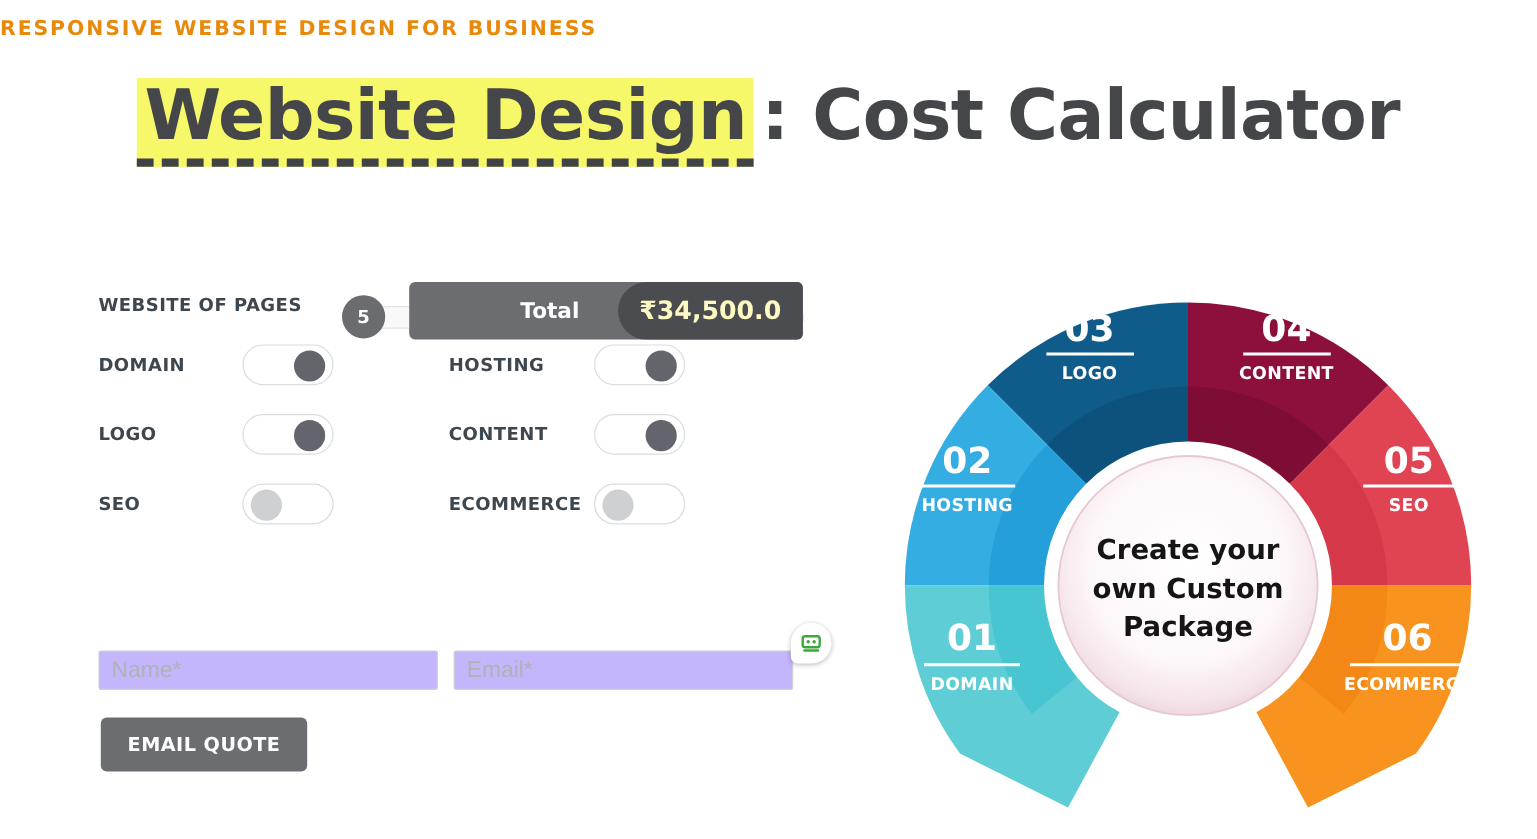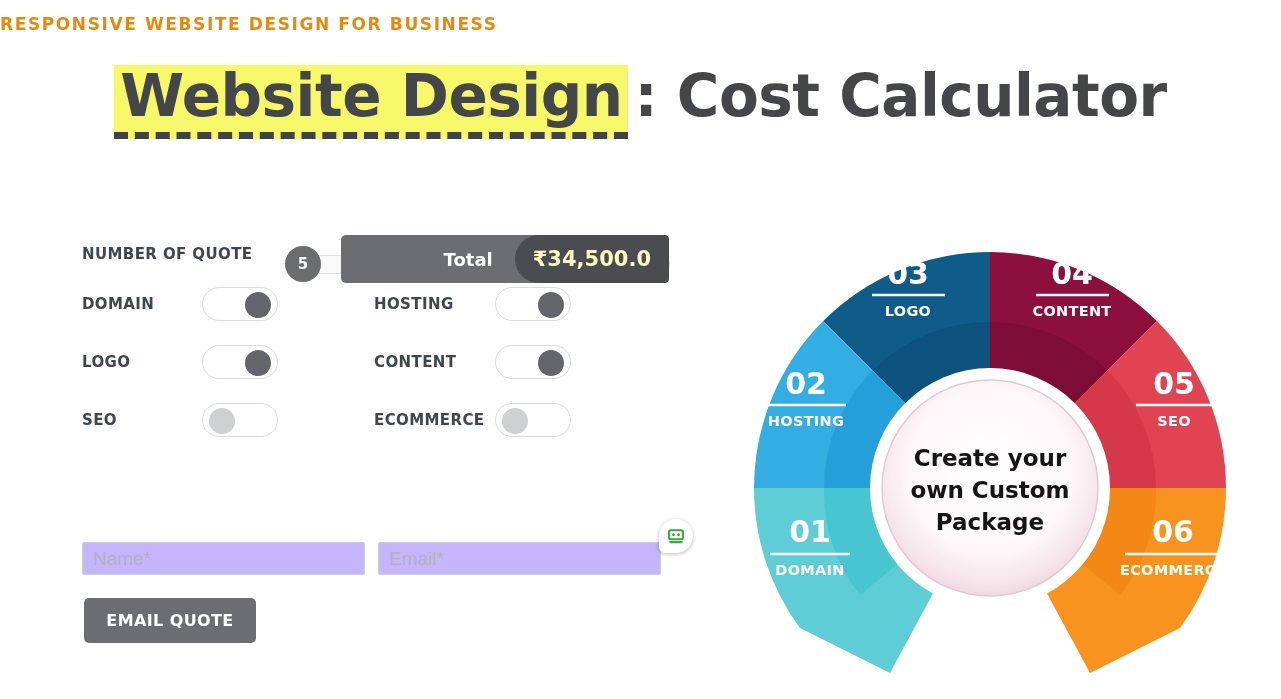--- a/index.html
+++ b/index.html
@@ -111,21 +111,21 @@
   .toggle.on .knob { right: 6px; background: #62656b; }
   .toggle.off .knob { left: 6px; background: #cfd0d2; }
 
   
   .total-box {
     position: absolute;
     left: 341px; top: 235px;
     width: 328px; height: 48px;
     background: #6b6d71;
     border-radius: 5px;
-    display: flex; align-items: center; justify-content: flex-end;
+    display: flex; align-items: center; justify-content: flex-end; gap: 10px;
   }
   .total-label {
     color: #ffffff; font-size: 18px; font-weight: bold;
     font-family: "DejaVu Sans", sans-serif;
     margin-right: 22px;
   }
   .total-value {
     background: #4a4c50;
     color: #fef9c3;
     font-size: 21px; font-weight: bold;
@@ -209,21 +209,21 @@
 
   <div class="eyebrow">RESPONSIVE WEBSITE DESIGN FOR BUSINESS</div>
 
   <div class="headline">
     <span class="hl">Website Design</span><span class="rest">: Cost Calculator</span>
   </div>
 
 
   <div class="panel">
 
-    <div class="row-label" style="left:82px; top:17px;">NUMBER OF QUOTE</div>
+    <div class="row-label" style="left:82px; top:17px;">WEBSITE OF PAGES</div>
     <div class="slider-wrap">
       <div class="slider-track"></div>
       <div class="slider-knob">5</div>
     </div>
 
     <div class="row-label" style="left:82px; top:67px;">DOMAIN</div>
     <div class="toggle on" style="left:202px; top:59px;">
         <span class="knob"></span>
       </div>
 

